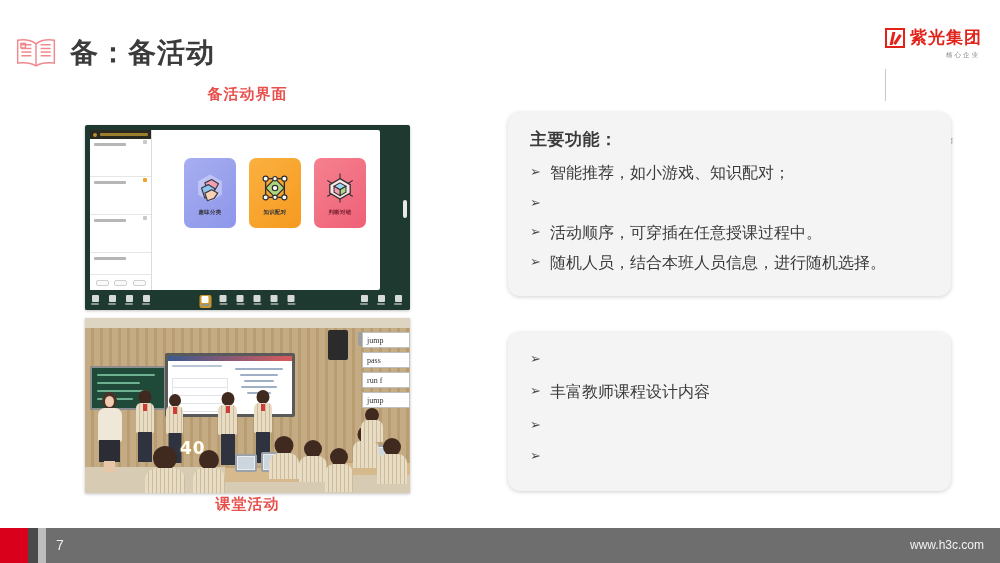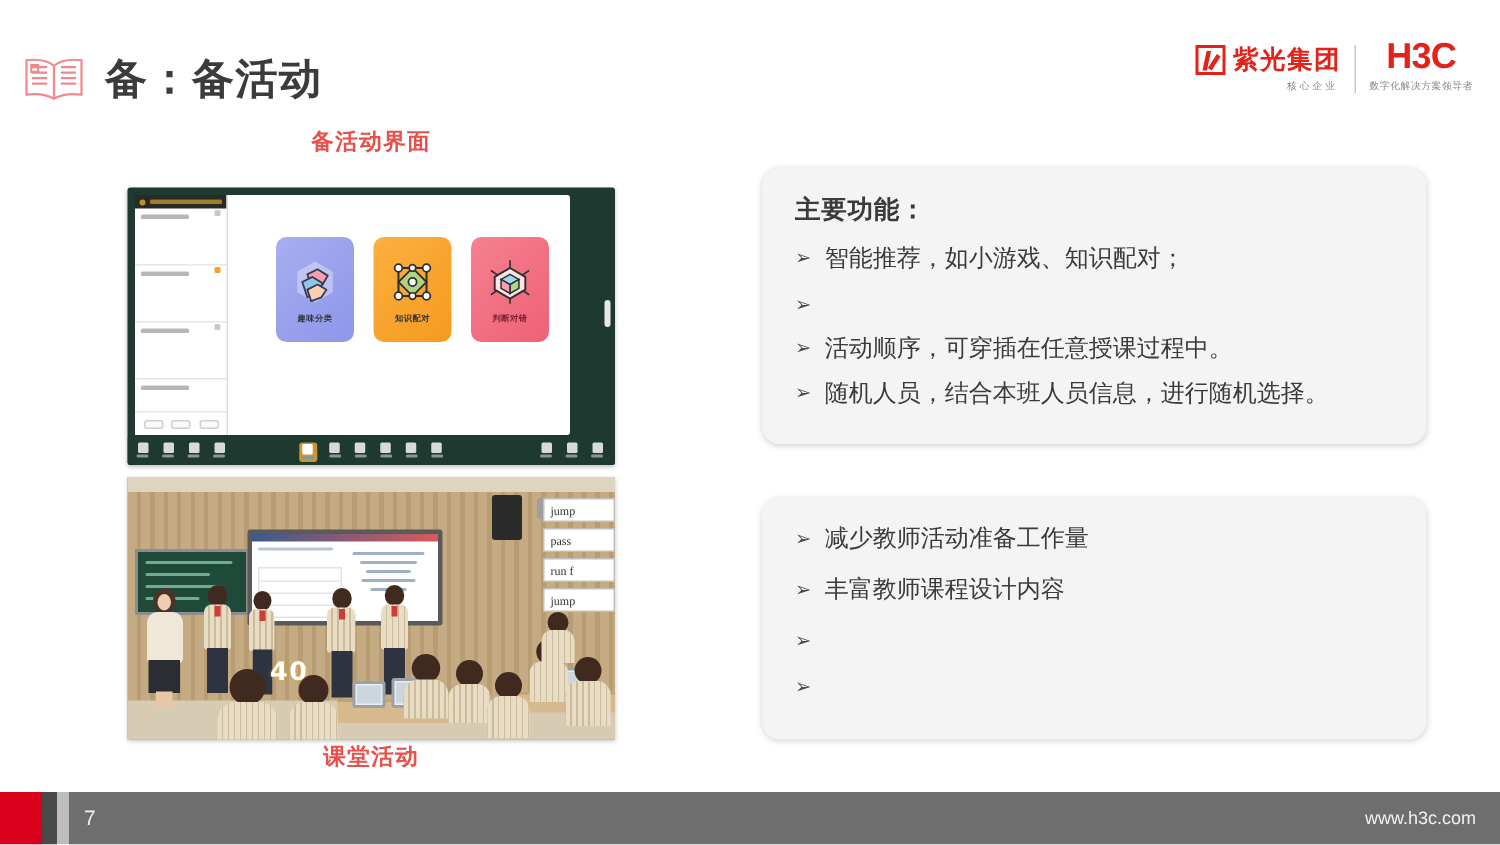--- a/index.html
+++ b/index.html
@@ -19,21 +19,21 @@
     position:absolute; left:14px; top:18px;
     display:flex; align-items:center; gap:12px;margin-top:16px;
   }
   .book-icon{ width:44px; height:34px; display:block; }
   .slide-title{
     font-size:28px; font-weight:bold; color:#3b3b3b; letter-spacing:1px;
     white-space:nowrap;
   }
   .brand-logo{
     position:absolute; right:18px; top:26px;
-    display:flex; align-items:flex-end; gap:9px;
+    display:flex; align-items:flex-start; gap:9px;flex-direction:column;
   }
   .brand-left{ display:flex; flex-direction:column; align-items:flex-end; }
   .brand-left-top{ display:flex; align-items:center; gap:5px; }
   .zg-mark{
     width:20px;height:20px;border:2.5px solid #e2231a;position:relative;
     display:inline-block;
   }
   .zg-mark:after{
     content:""; position:absolute; left:4px; top:2px; width:3px; height:13px;
     background:#e2231a; transform:skewX(-12deg);
@@ -508,21 +508,20 @@
   </div>
   <div class="bullet">
     <span class="arrow">➢</span>
     <span>随机人员，结合本班人员信息，进行随机选择。</span>
   </div>
 </div>
 
 <div class="panel panel-2">
   <div class="bullet">
     <span class="arrow">➢</span>
-    <span>减少教师活动准备工作量</span>
   </div>
   <div class="bullet">
     <span class="arrow">➢</span>
     <span>丰富教师课程设计内容</span>
   </div>
   <div class="bullet">
     <span class="arrow">➢</span>
   </div>
   <div class="bullet">
     <span class="arrow">➢</span>

